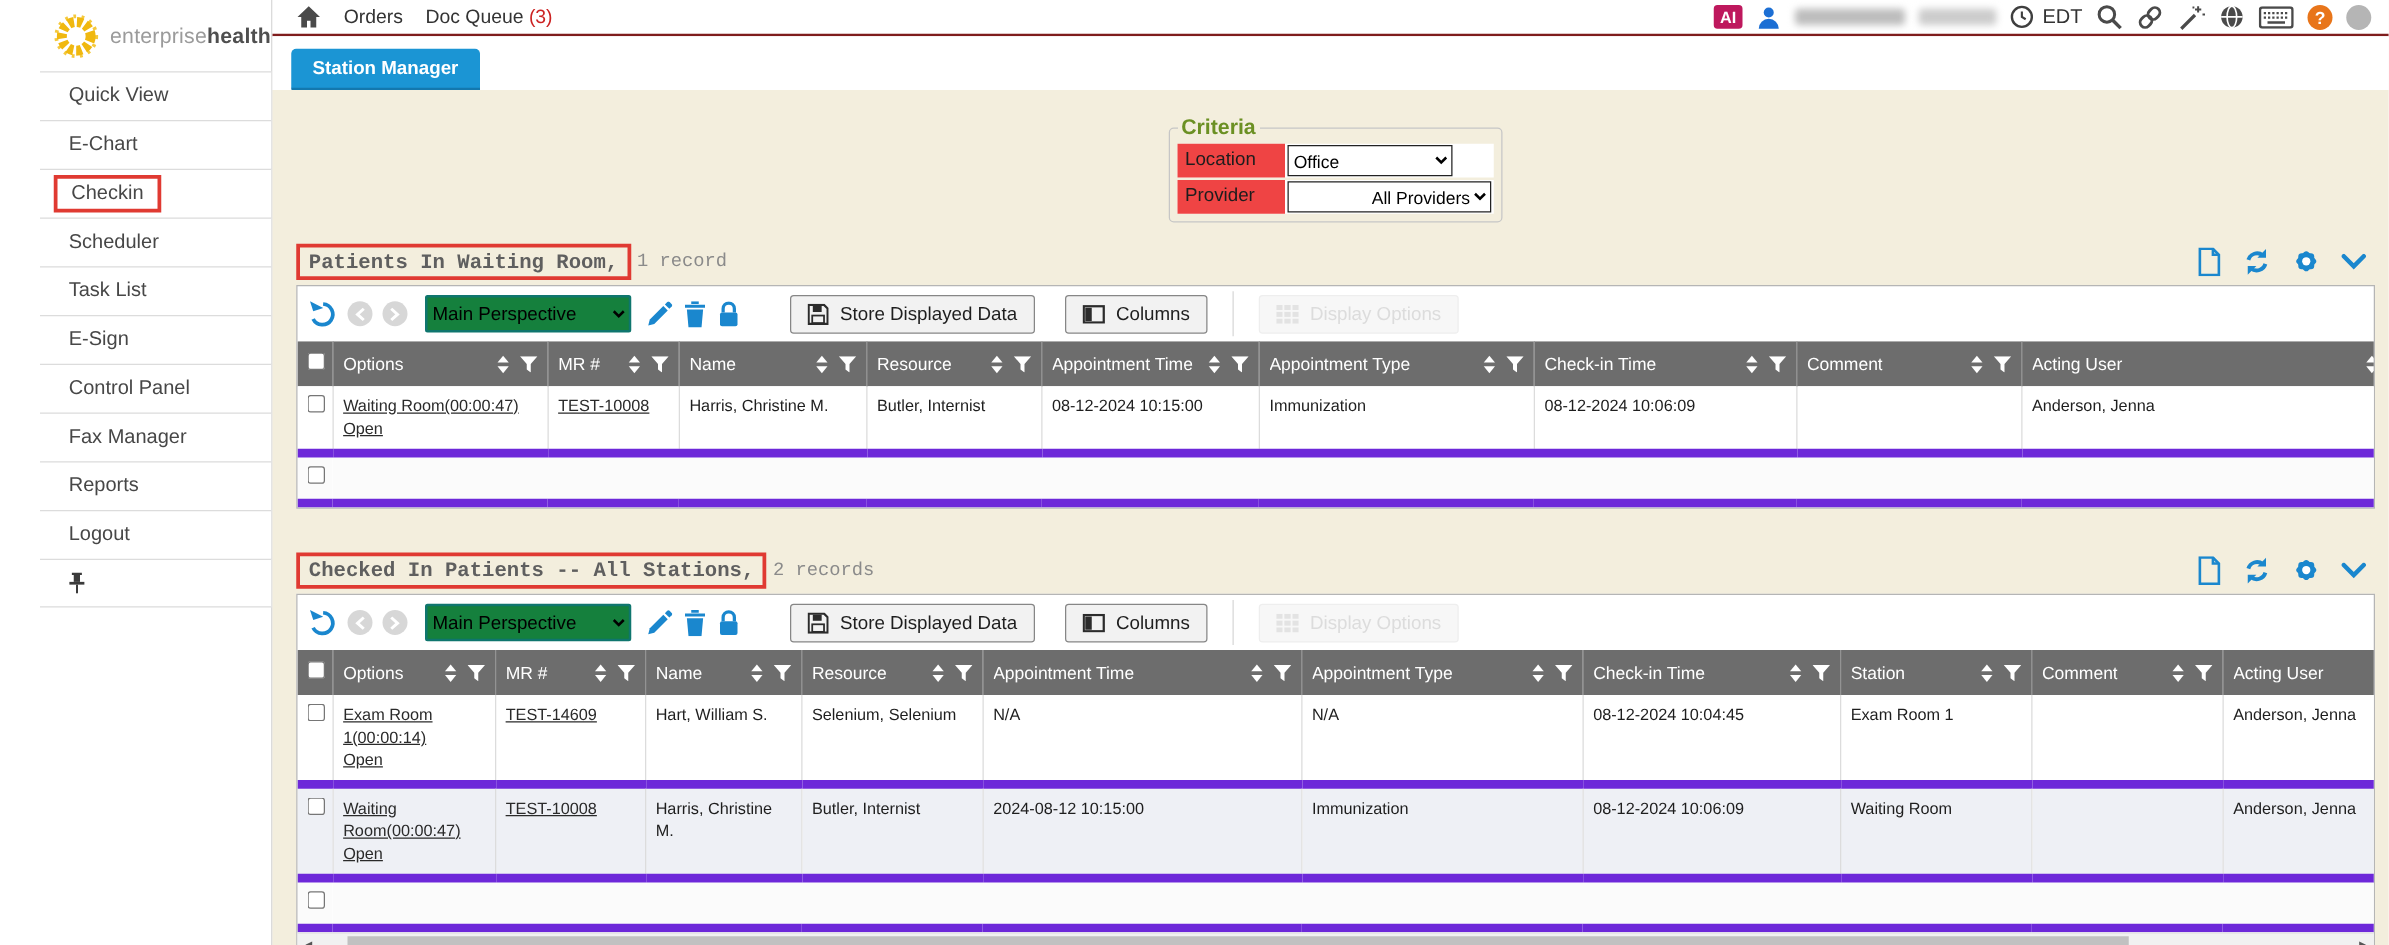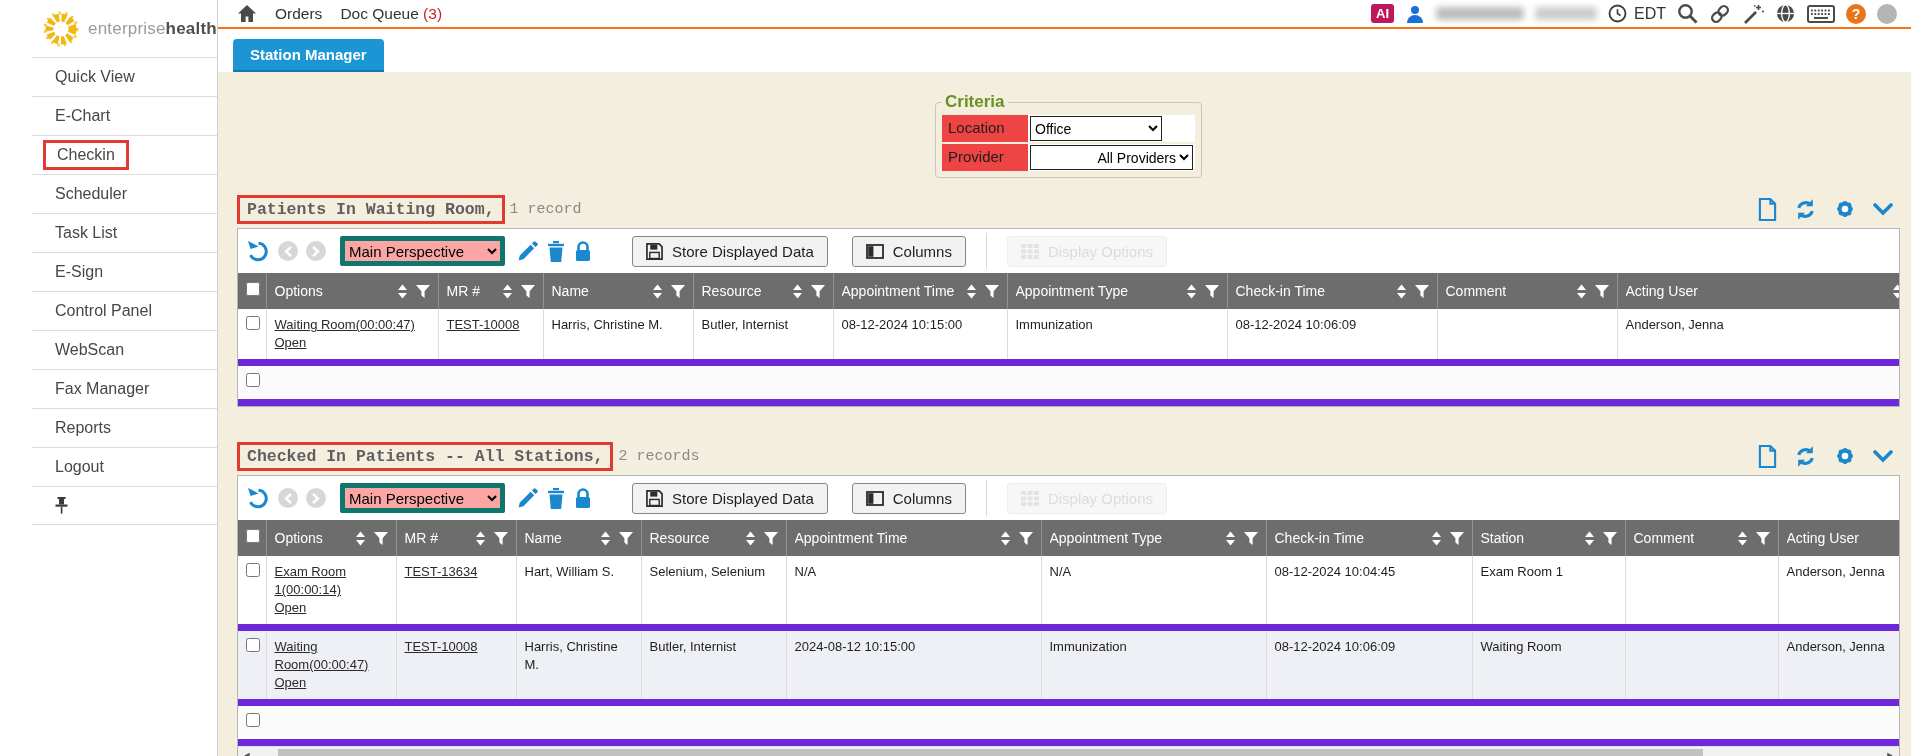--- a/index.html
+++ b/index.html
@@ -13,21 +13,21 @@
   .brand-text { font-size:17px; letter-spacing:.2px; }
   .brand-light { color:#9b9b9b; }
   .brand-bold { color:#4f4f4f; font-weight:bold; }
   .side-item { height:39px; border-top:1px solid #dcdcdc; display:flex; align-items:center;
                padding-left:23px; font-size:16px; color:#474747; cursor:pointer; background:#fff; }
   .side-item:last-child { border-bottom:1px solid #dcdcdc; }
   .side-red-box { border:3px solid #e03a32; padding:3px 11px; margin-left:-12px; }
 
   
   .main { flex:1; display:flex; flex-direction:column; min-width:0; }
-  .topbar { height:29px; background:#fff; border-bottom:2px solid #f97316;
+  .topbar { height:29px; background:#fff; border-bottom:2px solid #7f1d1d;
             display:flex; align-items:center; padding:0 14px 0 19px; }
   .tb-left { display:flex; align-items:center; gap:18px; font-size:15.5px; color:#333; }
   .tb-right { margin-left:auto; display:flex; align-items:center; gap:11px; }
   .nav-link { cursor:pointer; white-space:nowrap; }
   .badge-red { color:#cc2222; }
   .ai-badge { background:#be185d; color:#fff; font-weight:bold; font-size:13px;
               padding:2px 5px; border-radius:3px; line-height:15px; }
   .blurblob { height:13px; border-radius:3px; filter:blur(3px); }
   .blur1 { width:88px; background:#bdbdbd; }
   .blur2 { width:62px; background:#cccccc; }
@@ -62,22 +62,22 @@
   .red-box { border:3px solid #e03a32; padding:2px 7px; display:inline-block; }
   .sec-title { font-weight:bold; font-size:16.5px; color:#5f5f5f; white-space:nowrap; }
   .sec-count { color:#8a8a8a; font-size:15px; margin-left:5px;text-align:right; }
   .sec-icons { margin-left:auto; display:flex; align-items:center; gap:17px; margin-right:7px; }
   .sec-icons .icn { cursor:pointer; display:inline-flex; }
 
   .panel { background:#fff; border:1px solid #b5b5b5; }
   .toolbar { height:44px; display:flex; align-items:center; gap:8px; padding:0 8px; }
   .navcirc { width:20px; height:20px; border-radius:50%; background:#d7d7d7; display:inline-flex;
              align-items:center; justify-content:center; flex:none; }
-  select.perspective { height:30px; width:165px; font-size:15px; border:5px solid #0f766e; border-radius:2px;
-                       background:#fca5a5; margin-left:6px; font-family:"Liberation Sans",sans-serif; }
+  select.perspective { height:30px; width:165px; font-size:15px; border:2px solid #0f766e; border-radius:2px;
+                       background:#15803d; margin-left:6px; font-family:"Liberation Sans",sans-serif; }
   .tool-icons { display:flex; align-items:center; gap:9px; margin:0 4px; }
   .btn { display:inline-flex; align-items:center; gap:9px; height:31px; padding:0 13px; background:#f2f2f2;
          border:1px solid #868686; border-radius:3px; font-size:15px; color:#1e1e1e; cursor:pointer;
          white-space:nowrap; }
   .btn-store { margin-left:28px; }
   .btn-columns { margin-left:16px; }
   .btn.disabled { border-color:#eeeeee; background:#f7f7f7; color:#dcdcdc; cursor:default; }
   .tool-divider { width:1px; height:36px; background:#d8d8d8; margin:0 12px; flex:none; }
 
   
@@ -137,23 +137,20 @@
           <span>Scheduler</span>
         </div>
         <div class="side-item">
           <span>Task List</span>
         </div>
         <div class="side-item">
           <span>E-Sign</span>
         </div>
         <div class="side-item">
           <span>Control Panel</span>
-        </div>
-        <div class="side-item">
-          <span>WebScan</span>
         </div>
         <div class="side-item">
           <span>Fax Manager</span>
         </div>
         <div class="side-item">
           <span>Reports</span>
         </div>
         <div class="side-item">
           <span>Logout</span>
         </div>
@@ -822,21 +819,21 @@
                     <span class="th-inner">
                       <span class="th-label">Acting User</span>
                     </span>
                   </th>
                 </tr>
               </thead>
               <tbody>
                 <tr class="">
                   <td class="cb-cell"><input type="checkbox" style=""></td>
                   <td><a class="cell-link">Exam Room 1(00:00:14)</a><br><a class="cell-link">Open</a></td>
-                  <td><a class="cell-link">TEST-13634</a></td>
+                  <td><a class="cell-link">TEST-14609</a></td>
                   <td>Hart, William S.</td>
                   <td>Selenium, Selenium</td>
                   <td>N/A</td>
                   <td>N/A</td>
                   <td>08-12-2024 10:04:45</td>
                   <td>Exam Room 1</td>
                   <td></td>
                   <td>Anderson, Jenna</td>
                 </tr>
                 <tr class="alt">

